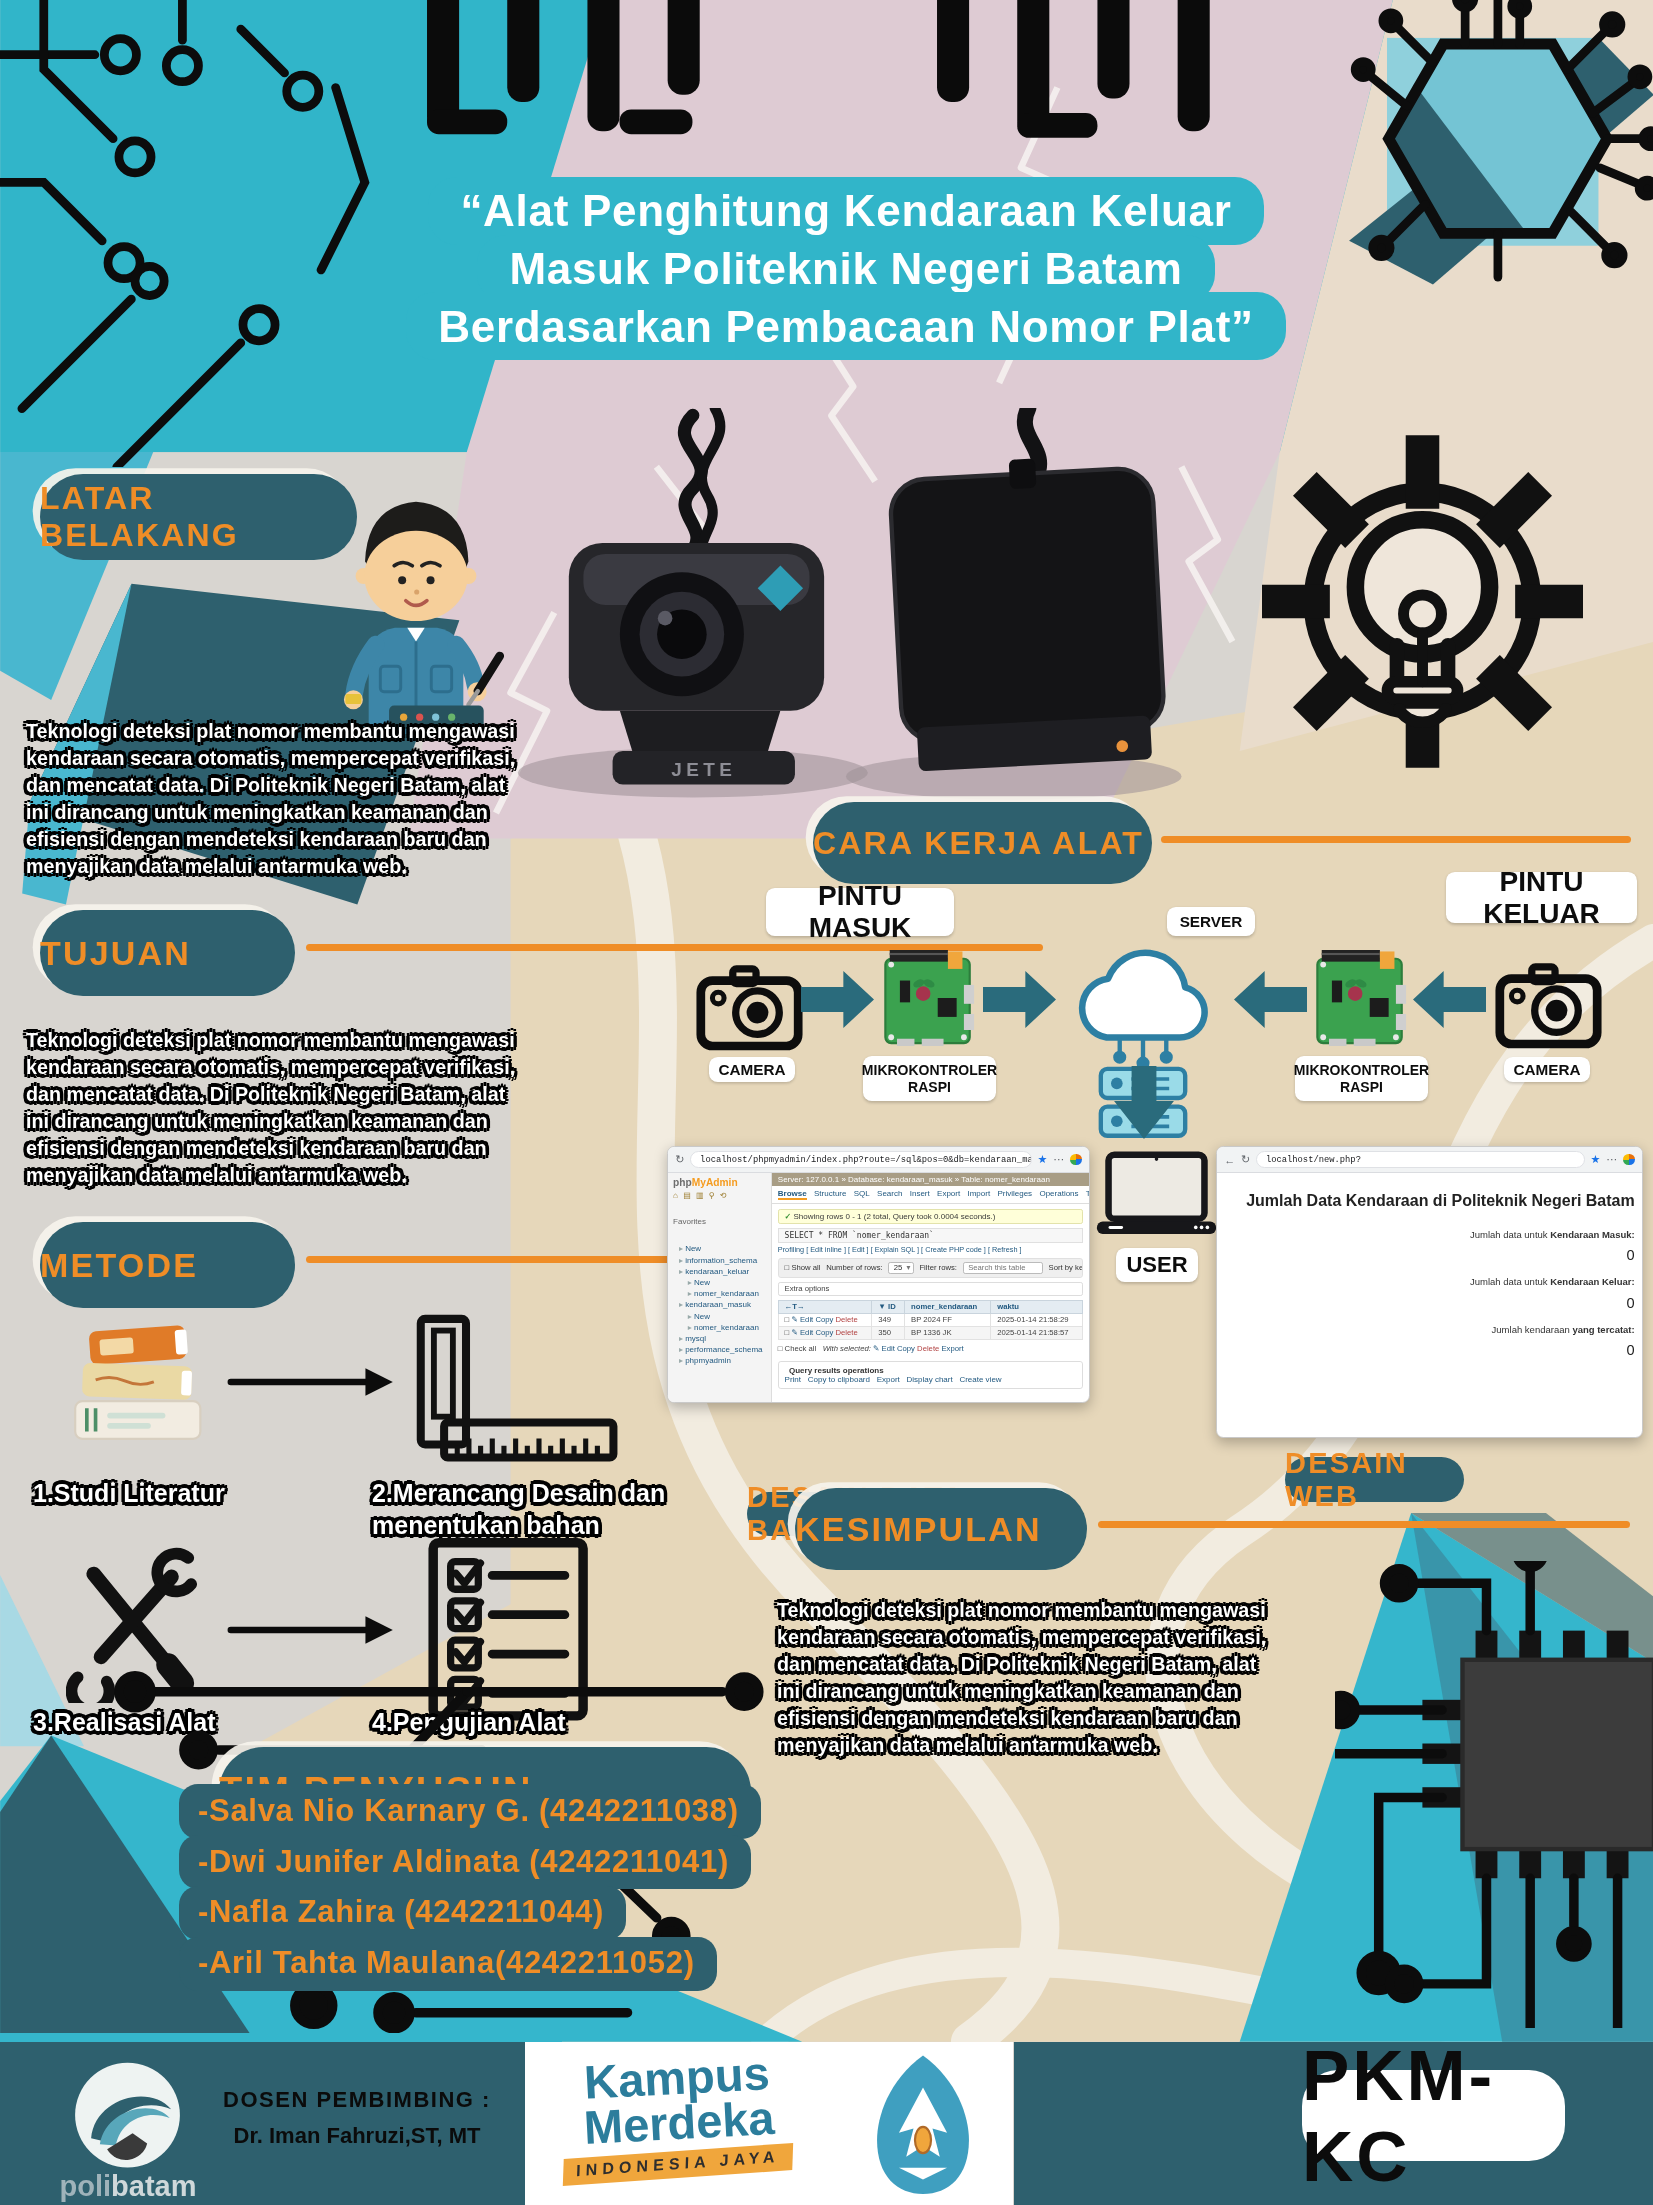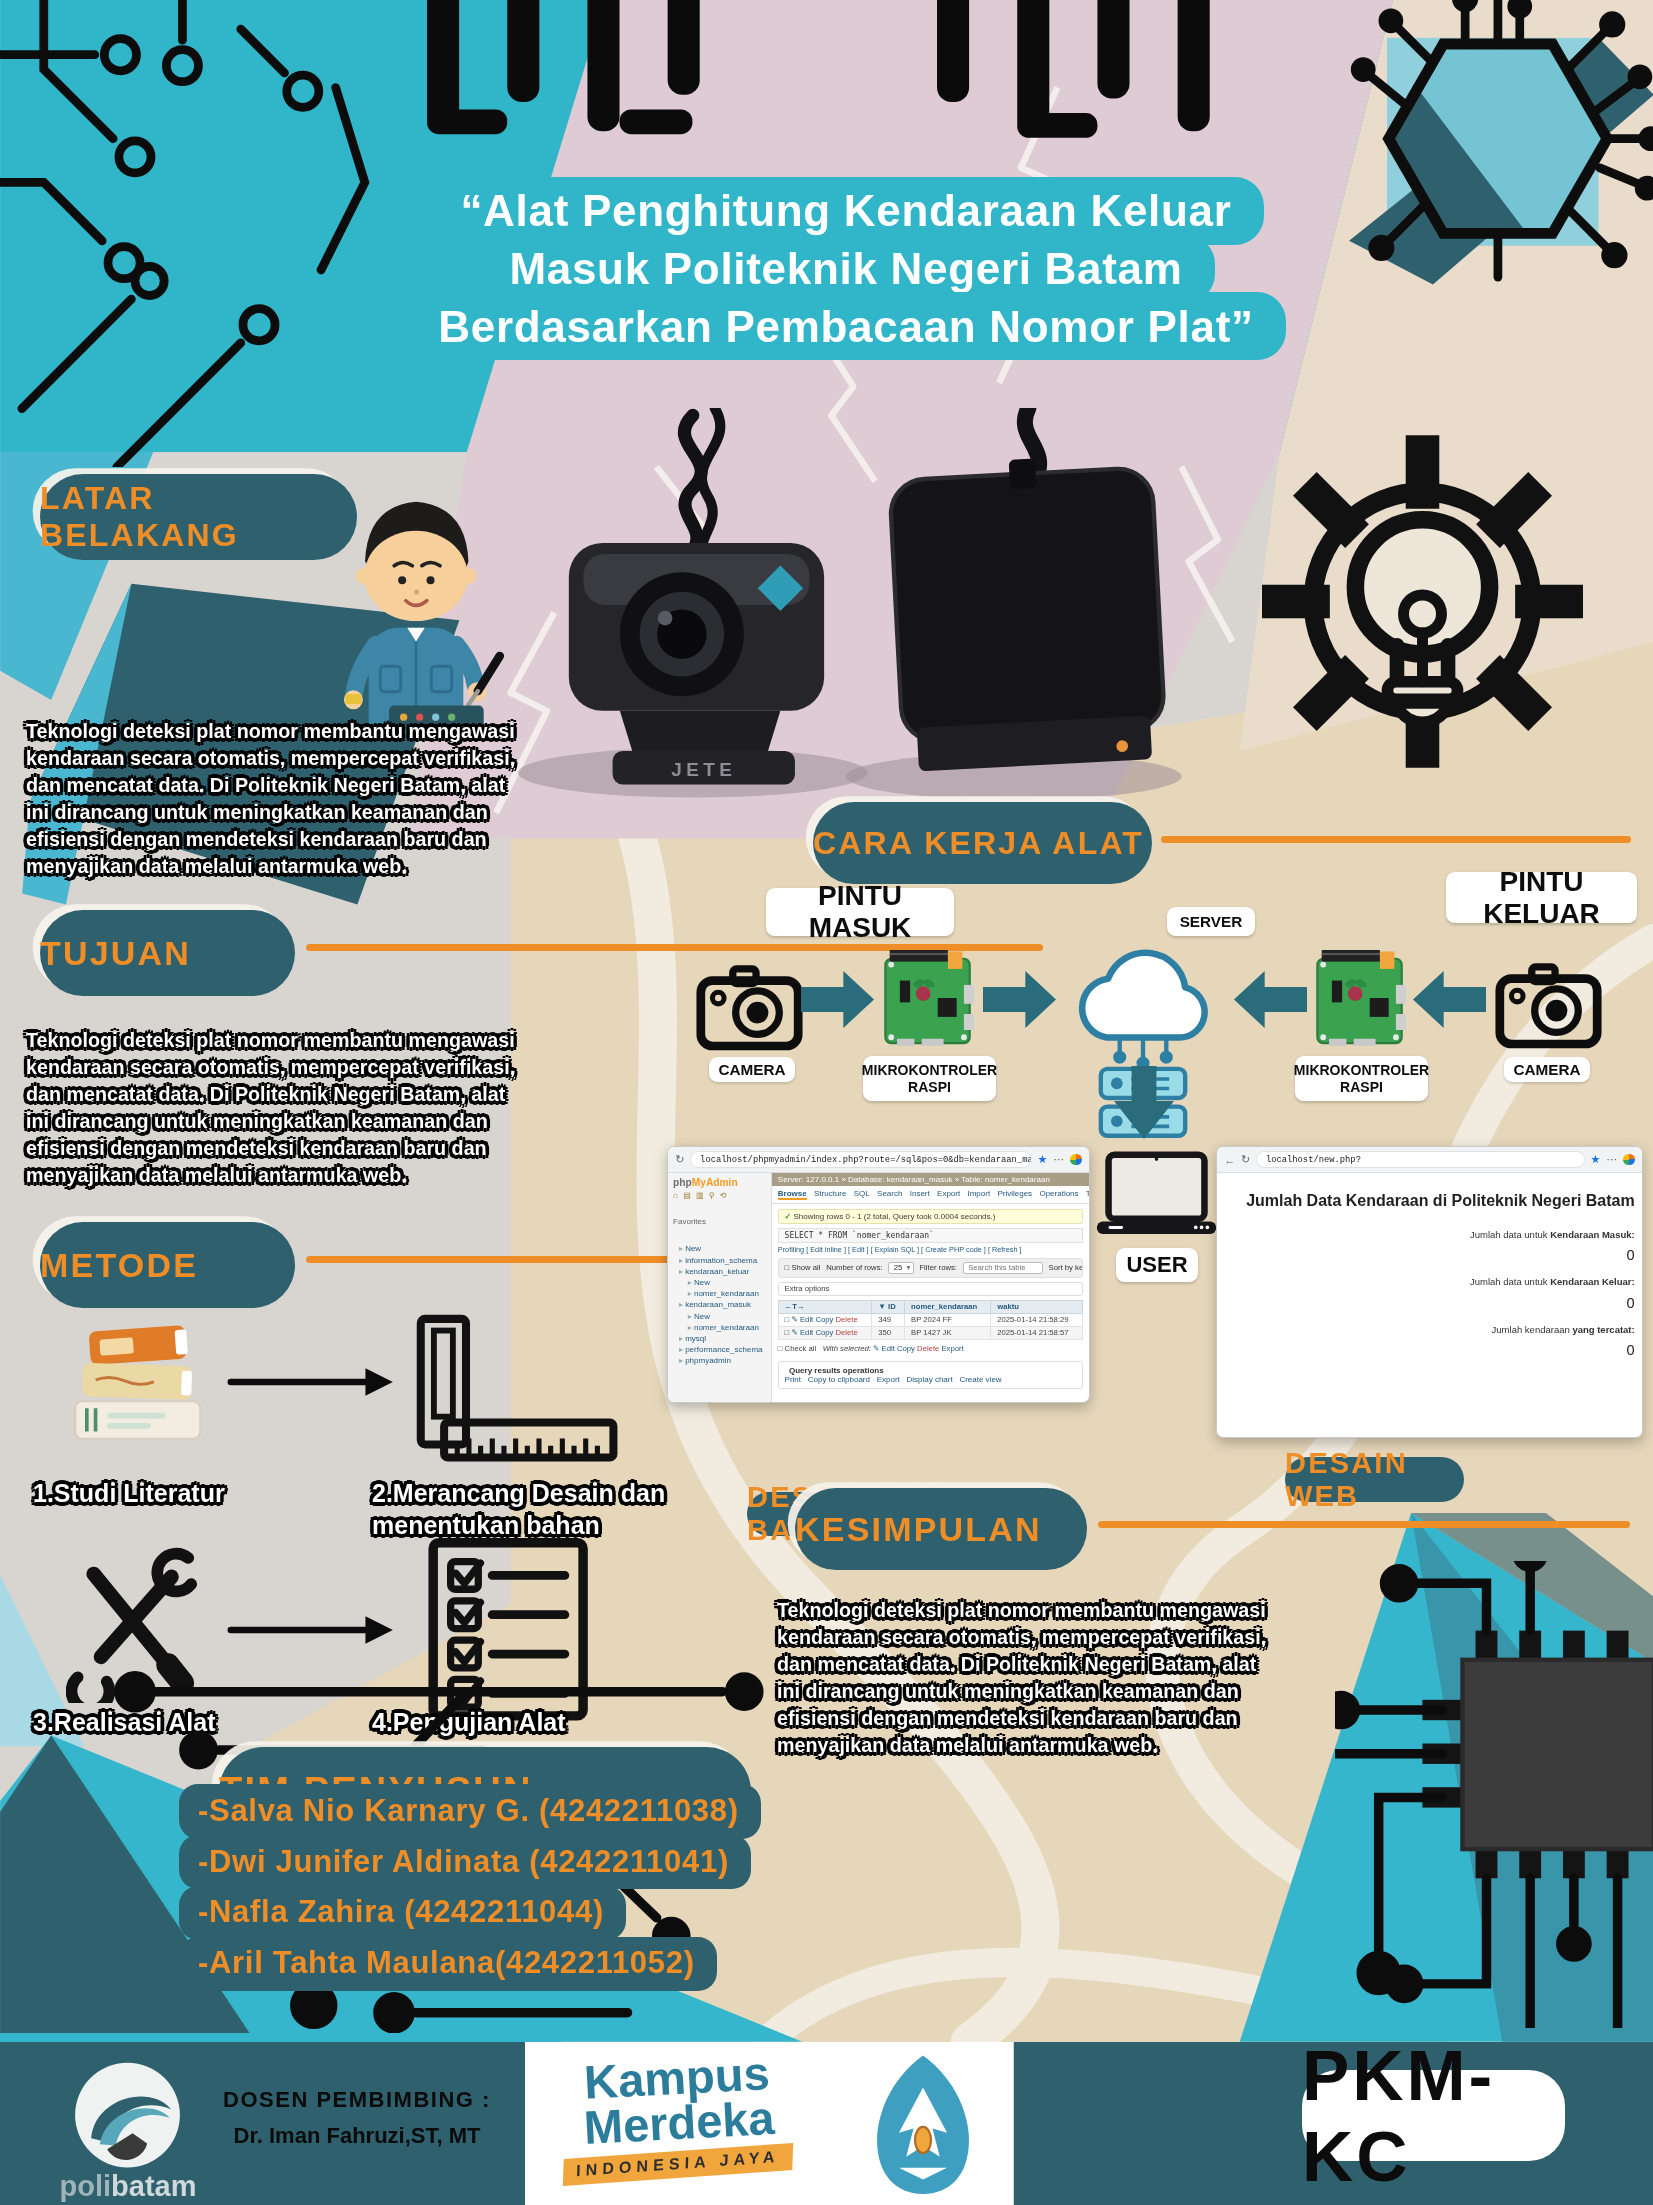--- a/index.html
+++ b/index.html
@@ -584,21 +584,21 @@
             <td>349</td>
             <td>BP 2024 FF</td>
             <td>2025-01-14 21:58:29</td>
           </tr>
           <tr class="odd">
             <td><span>□</span>
               <span class="lnk"><span>✎</span> <span>Edit</span></span>
               <span class="lnk">Copy</span>
               <span class="lnk red">Delete</span></td>
             <td>350</td>
-            <td>BP 1427 JK</td>
+            <td>BP 1336 JK</td>
             <td>2025-01-14 21:58:57</td>
           </tr>
         </tbody>
           </table>
         <div class="pma-foot">
           <span>□</span>
           <span>Check all</span>&nbsp;&nbsp;
           <i>With selected:</i>
           <span class="lnk"><span>✎</span> <span>Edit</span></span>
           <span class="lnk">Copy</span>

